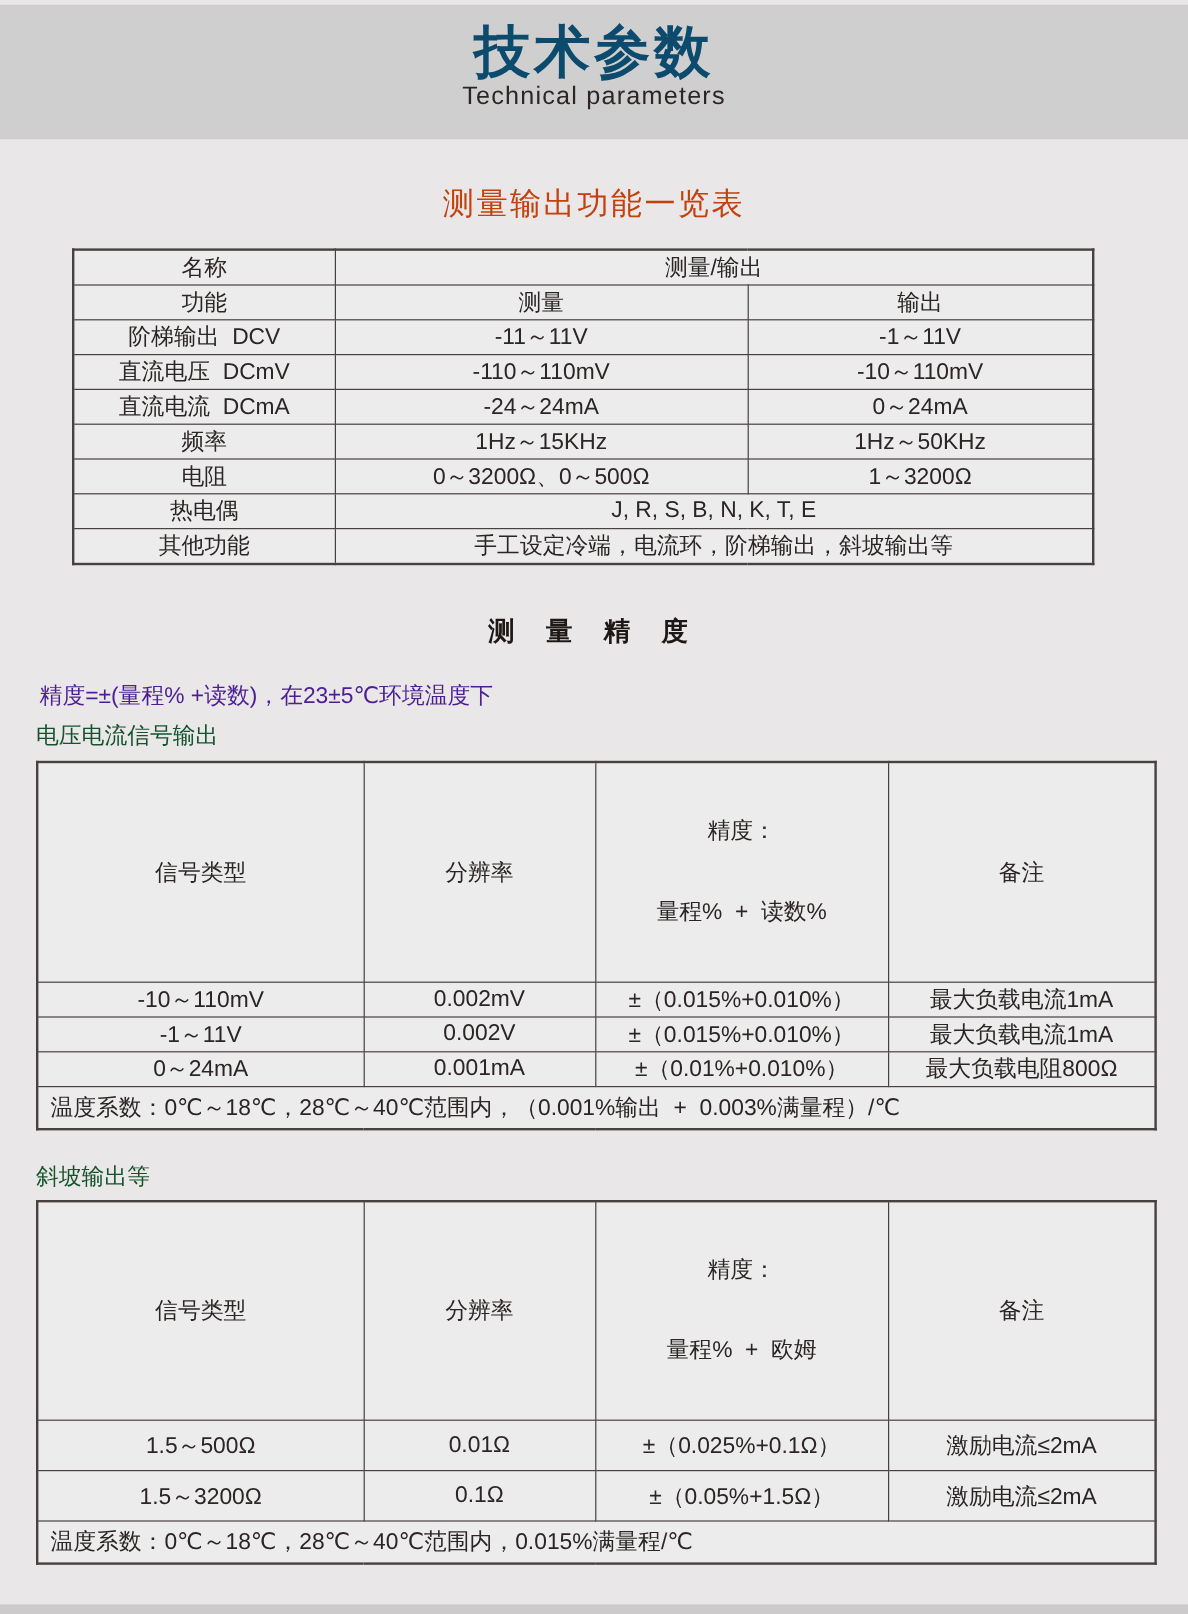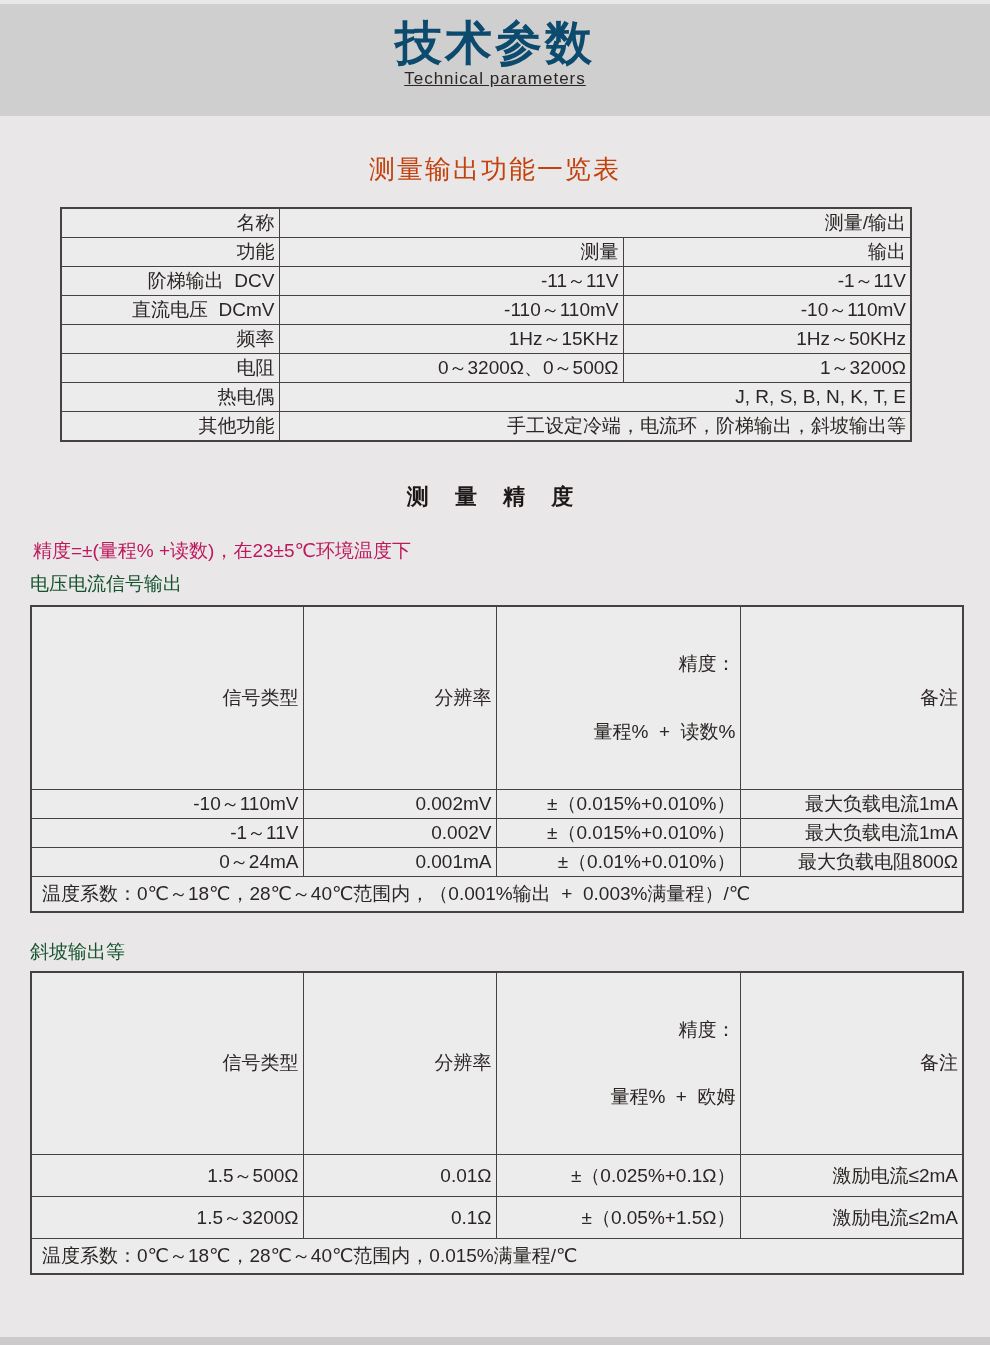--- a/index.html
+++ b/index.html
@@ -21,60 +21,59 @@
   }
   .band .title{
     padding-top:14px;
     font-size:47px;
     font-weight:bold;
     letter-spacing:3px;
     line-height:1.08;
     color:#0c4a6e;
   }
   .band .subtitle{
-    font-size:17px;
+    font-size:21px;
     letter-spacing:1px;
     color:#2b2625;
-    text-decoration:underline;
   }
   .sec-title{
     margin-top:36px;
     text-align:center;
     font-size:26px;
     letter-spacing:2px;
     color:#c2410c;
   }
   .acc-title{
     margin-top:40px;
     text-align:center;
     font-size:22px;
     font-weight:bold;
     letter-spacing:10px;
     color:#1d1816;
   }
   .note-line{
     margin:26px 0 0 33px;
     font-size:19px;
-    color:#be185d;
+    color:#4c1d95;
     white-space:pre-wrap;
   }
   .tbl-label{
     margin:7px 0 0 30px;
     font-size:19px;
     color:#14532d;
   }
   .tbl-label.gap1{margin-top:26px;}
   table.tbl{
     border-collapse:collapse;
     background:#edecec;
     table-layout:fixed;
   }
   table.tbl td{
     border:1.5px solid #474140;
-    text-align:right;
+    text-align:center;
     vertical-align:middle;
     font-size:19px;
     padding:1px 4px;
     white-space:pre-wrap;
     overflow:hidden;
     color:#2b2625;
   }
   table.tbl{border:2px solid #474140;}
   
   .t1{margin:20px 0 0 60px;width:850px;}
@@ -128,20 +127,25 @@
     </tr>
     <tr>
       <td>阶梯输出  DCV</td>
       <td>-11～11V</td>
       <td>-1～11V</td>
     </tr>
     <tr>
       <td>直流电压  DCmV</td>
       <td>-110～110mV</td>
       <td>-10～110mV</td>
+    </tr>
+    <tr>
+      <td>直流电流  DCmA</td>
+      <td>-24～24mA</td>
+      <td>0～24mA</td>
     </tr>
     <tr>
       <td>频率</td>
       <td>1Hz～15KHz</td>
       <td>1Hz～50KHz</td>
     </tr>
     <tr>
       <td>电阻</td>
       <td>0～3200Ω、0～500Ω</td>
       <td>1～3200Ω</td>

